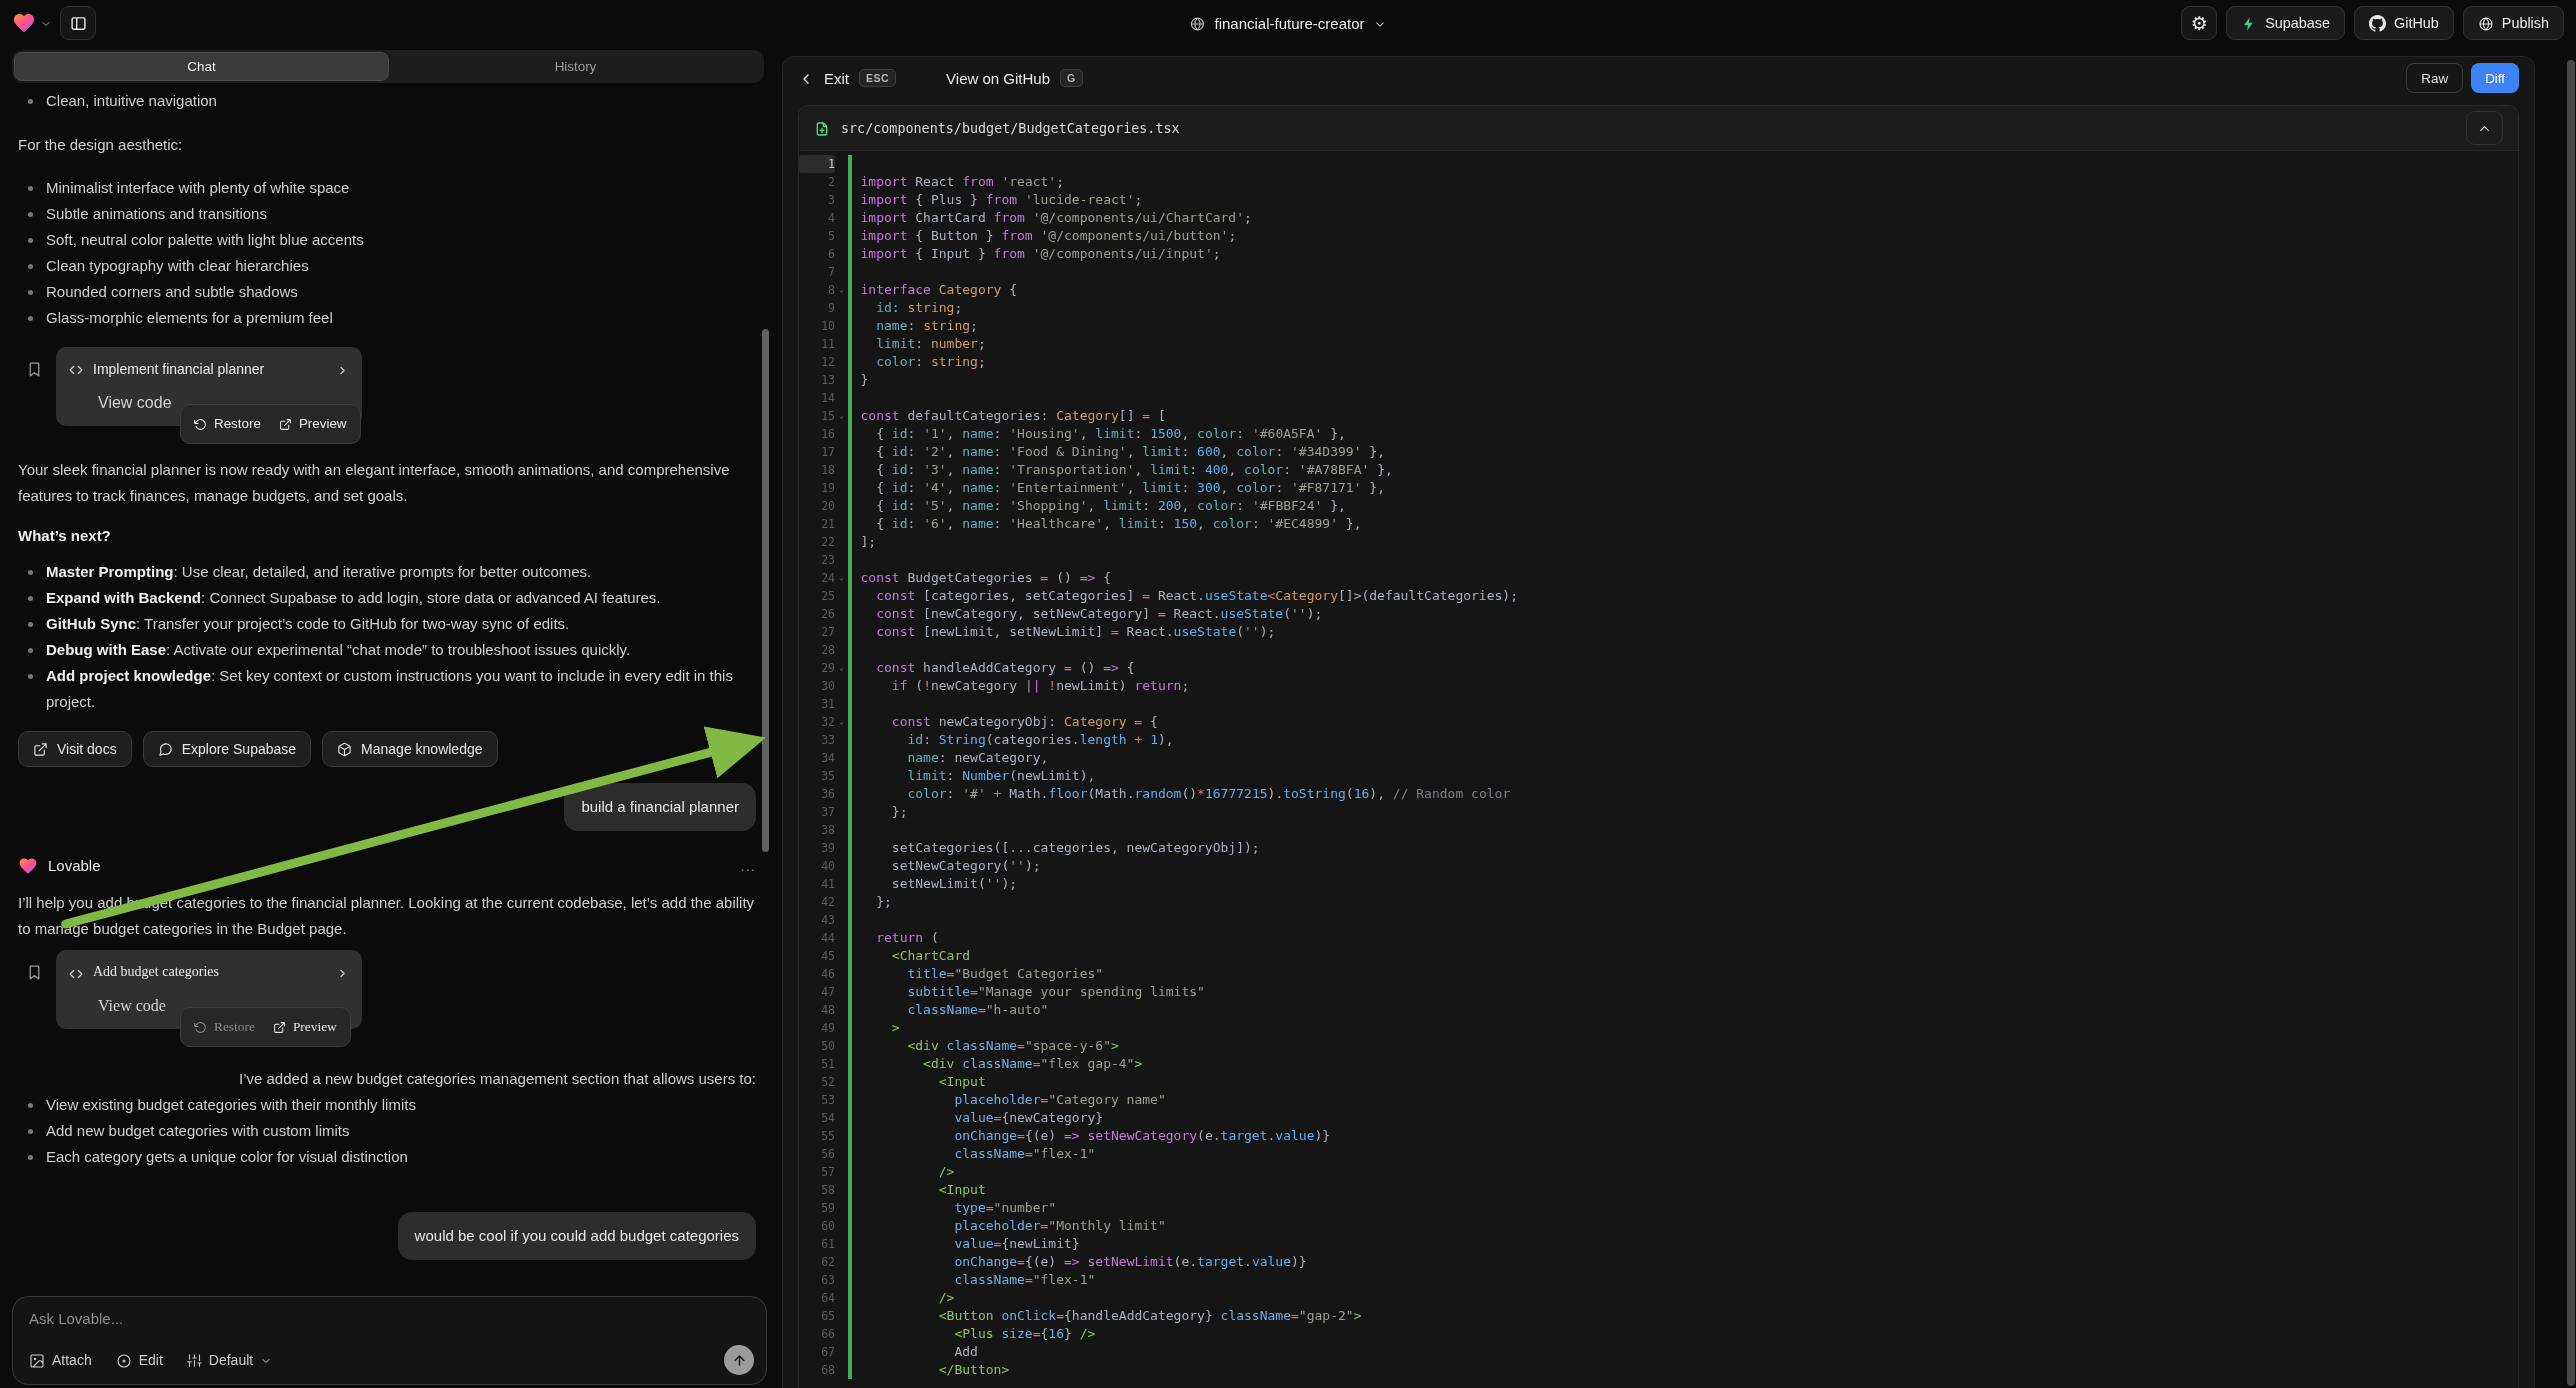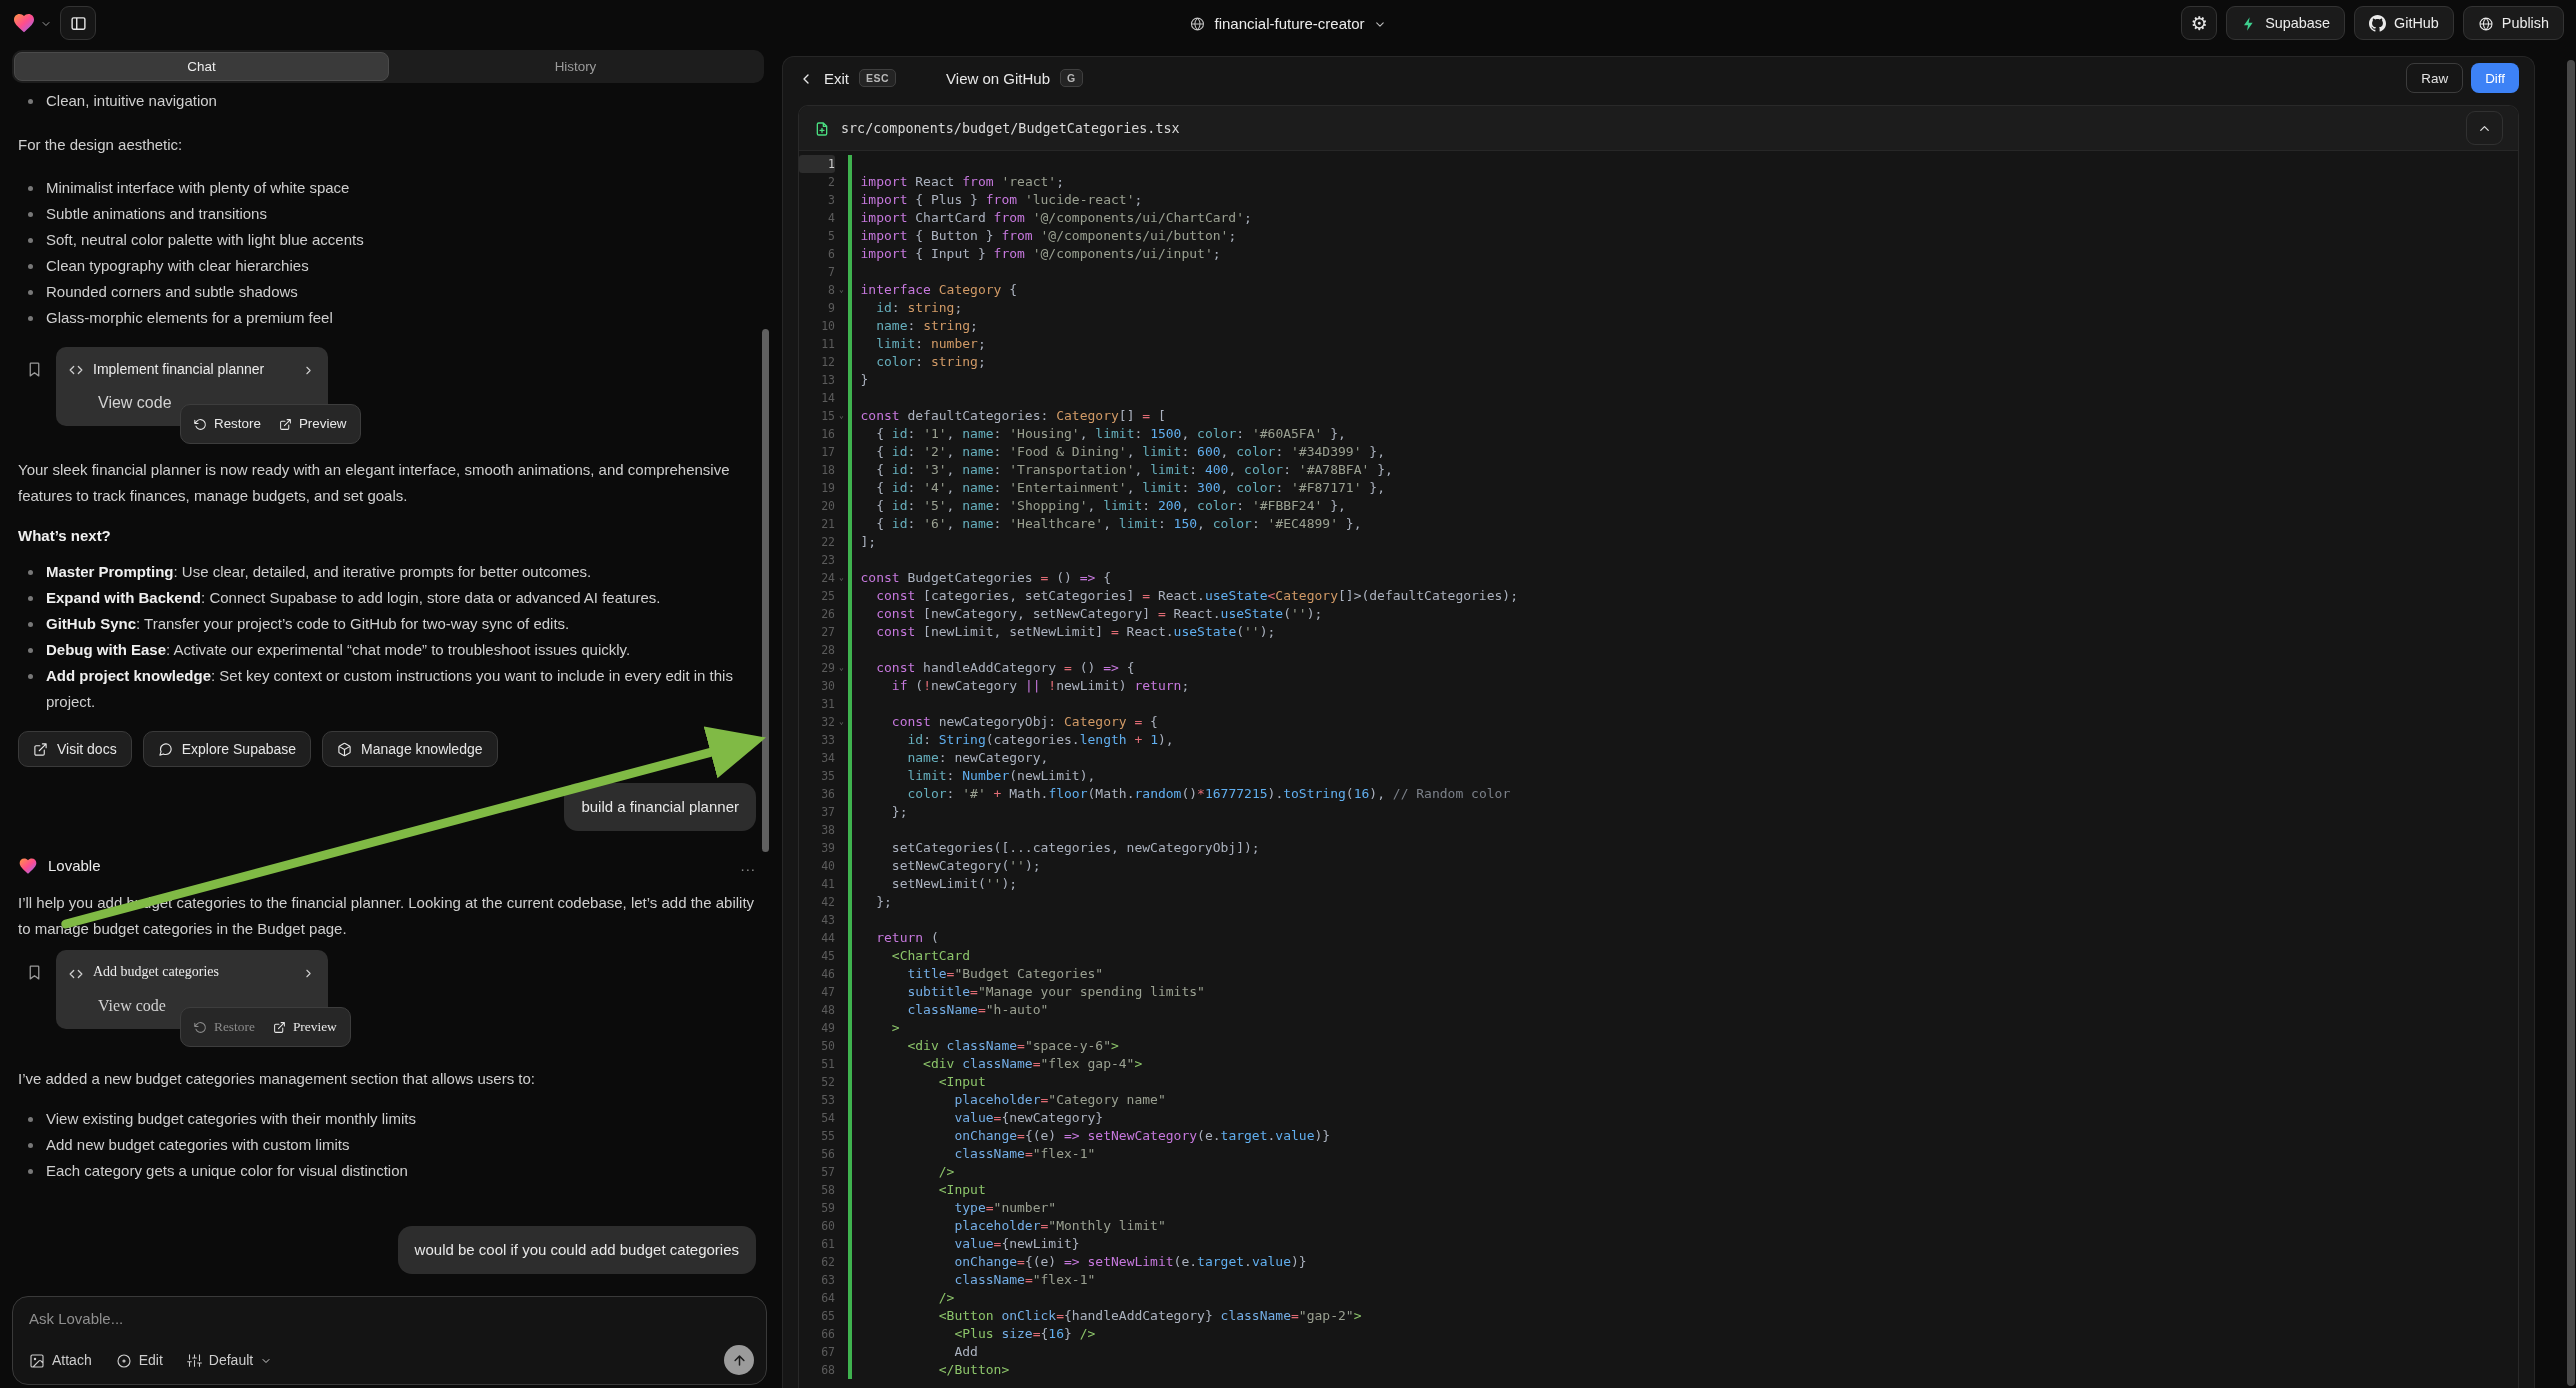--- a/index.html
+++ b/index.html
@@ -31,21 +31,21 @@
 
   .blk-para { color:#cfcfcf; }
   .blk-heading { font-weight:bold; color:#f0f0f0; }
   .blk-bullets { list-style:none; }
   .blk-bullets li { position:relative; padding-left:28px; }
   .blk-bullets li::before { content:""; position:absolute; left:10px; top:11px; width:5px; height:5px; border-radius:50%; background:#787878; }
   .blk-bullets b { color:#efefef; }
 
   .vcard-wrap { position:relative; padding-left:38px; height:86px; }
   .bookmark-slot { position:absolute; left:8px; top:8px; color:#9a9a9a; }
-  .vcard { width:272px; background:#303030; border-radius:10px; padding:9px 13px 10px; cursor:pointer; }
+  .vcard { width:306px; background:#303030; border-radius:10px; padding:9px 13px 10px; cursor:pointer; }
   .vcard-row1 { display:flex; align-items:center; gap:10px; }
   .vcard-title { flex:1; font-size:14px; color:#ececec; white-space:nowrap; }
   .vcard-link { margin-left:29px; margin-top:8px; font-size:16px; color:#d2d2d2; cursor:pointer; }
   .vcard-pill { position:absolute; left:162px; top:57px; display:flex; align-items:center; gap:18px; background:#272727; border:1px solid #3d3d3d; border-radius:10px; padding:6px 13px; font-size:13.4px; color:#e8e8e8; white-space:nowrap; }
   .pill-btn { display:flex; align-items:center; gap:7px; cursor:pointer; }
   .pill-btn.dim { color:#8a8a8a; }
 
   .blk-chips { display:flex; gap:11px; }
   .chip { height:36px; display:flex; align-items:center; gap:9px; border:1px solid #3a3a3a; background:#1f1f1f; border-radius:10px; padding:0 14px; font-size:14px; color:#e6e6e6; cursor:pointer; white-space:nowrap; }
 
@@ -290,21 +290,21 @@
             <span>Restore</span>
           </span>
           <span class="pill-btn">
             <svg class="ic" width="13" height="13" viewBox="0 0 24 24" fill="none" stroke="currentColor" stroke-width="1.9" stroke-linecap="round" stroke-linejoin="round">
               <path d="M15 3h6v6M10 14L21 3M18 13v6a2 2 0 0 1-2 2H5a2 2 0 0 1-2-2V8a2 2 0 0 1 2-2h6"></path>
             </svg>
             <span>Preview</span>
           </span>
         </div>
       </div>
-      <div class="blk-para" style="margin-bottom: 14px;">I’ve added a new budget categories management section that allows users to:</div>
+      <div class="blk-para" style=" text-align: right;">I’ve added a new budget categories management section that allows users to:</div>
       <div style="margin-bottom: 42px;">
         <ul class="blk-bullets">
           <li>View existing budget categories with their monthly limits</li>
           <li>Add new budget categories with custom limits</li>
           <li>Each category gets a unique color for visual distinction</li>
         </ul>
       </div>
       <div class="blk-bubble" style="margin-bottom: 0px;">
         <div class="bubble">would be cool if you could add budget categories</div>
       </div>

